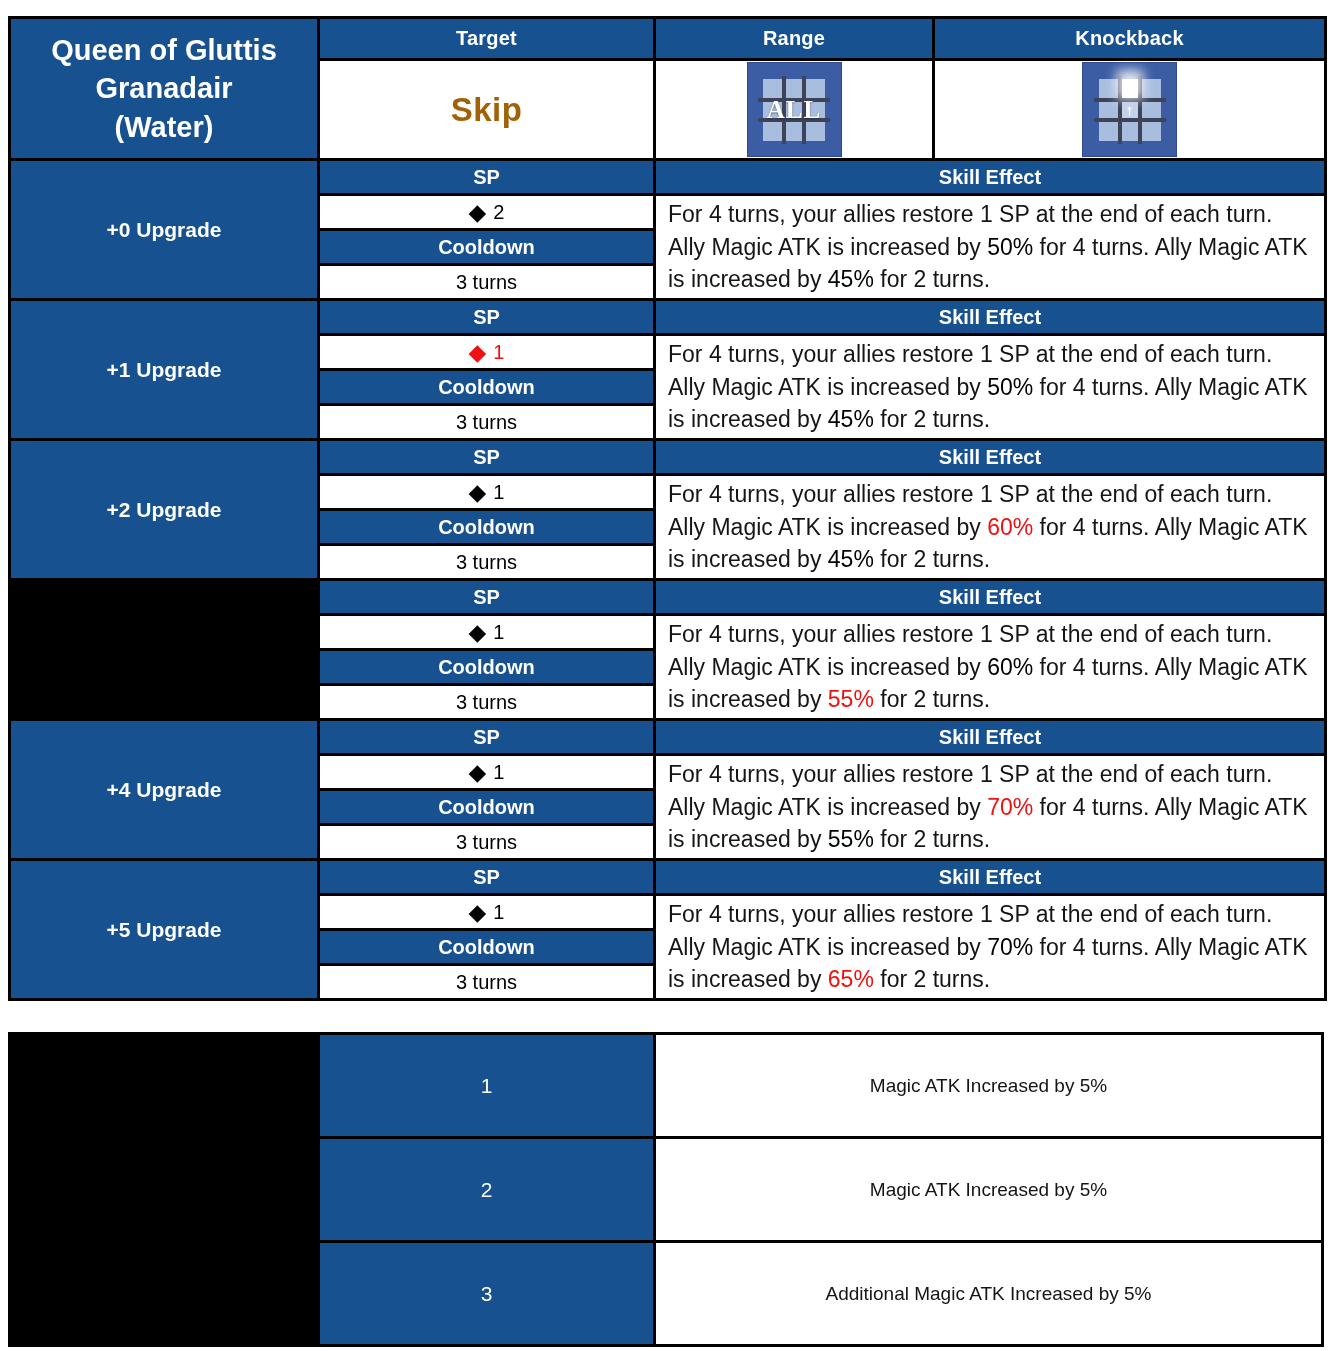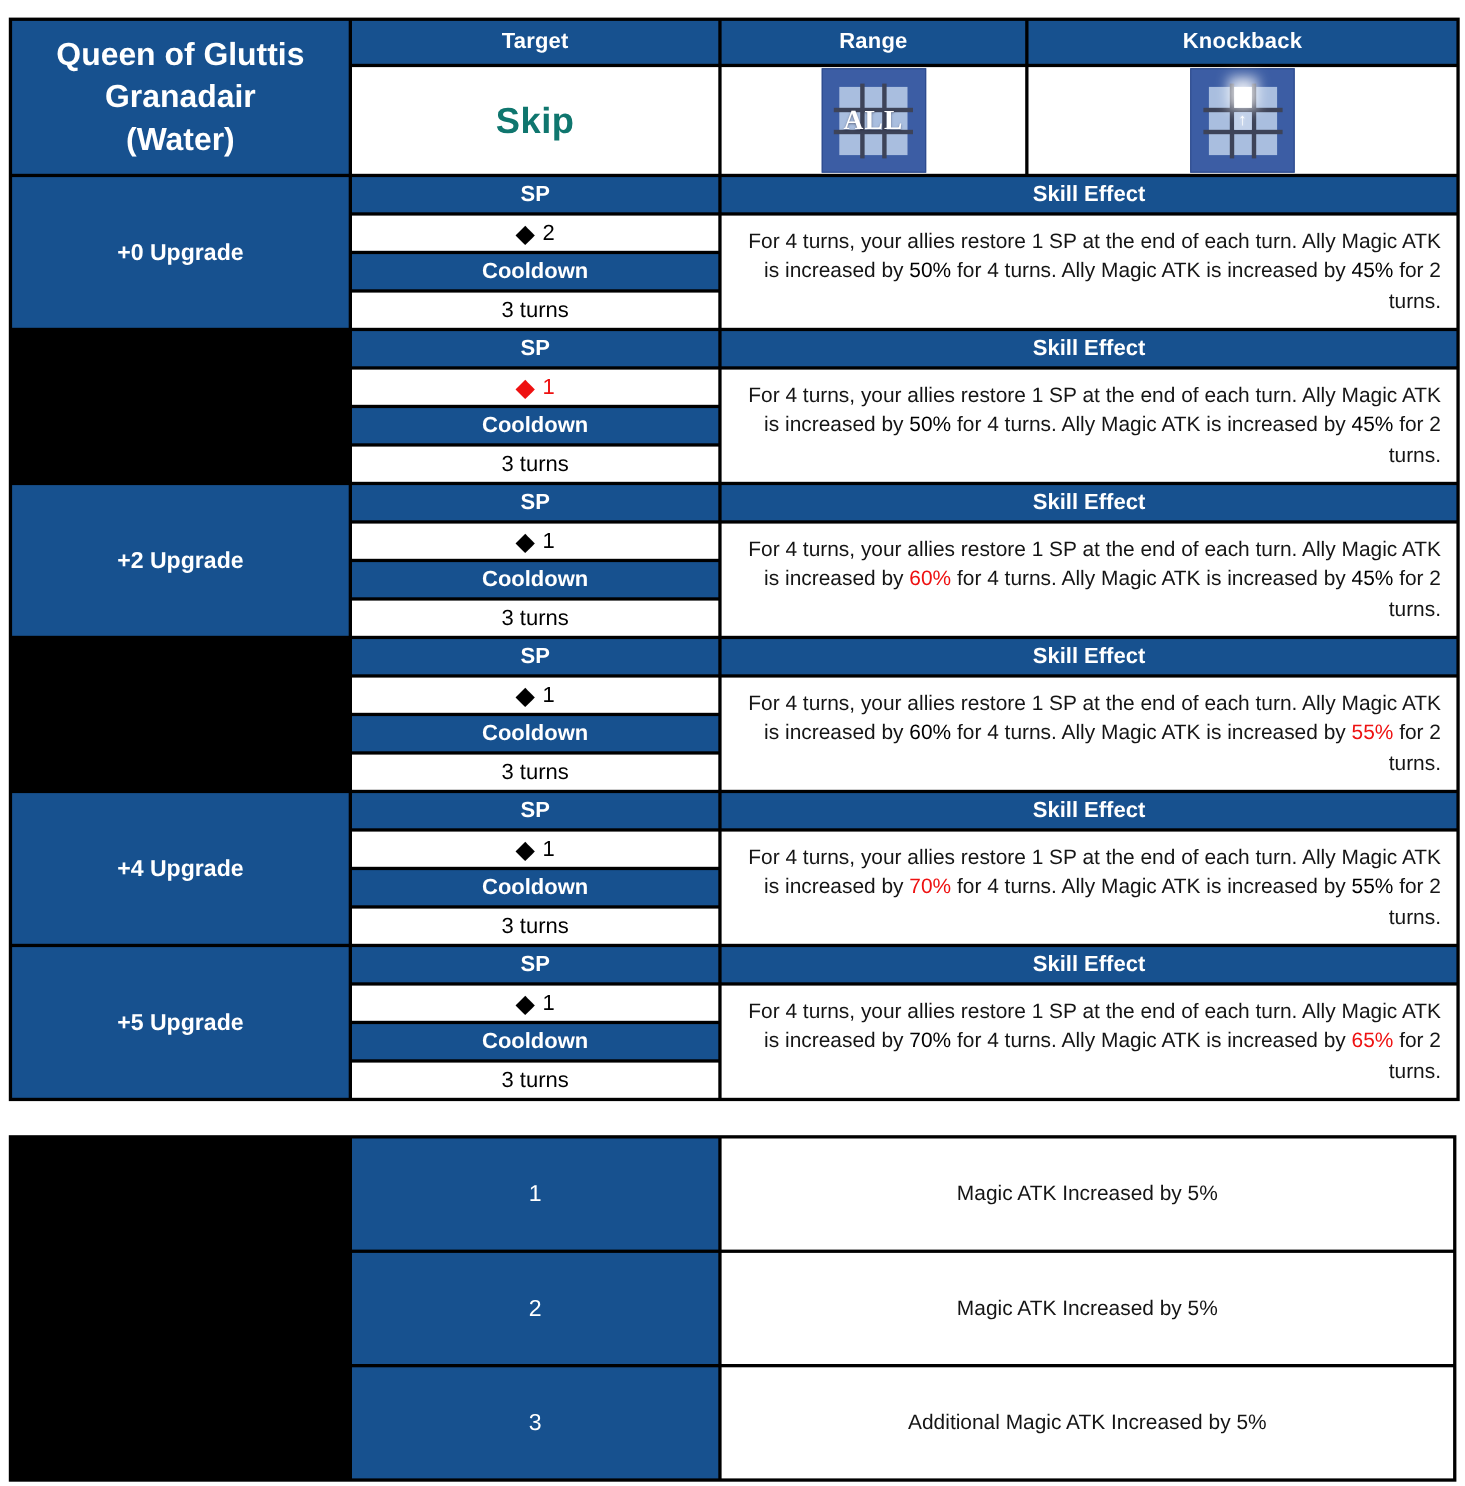--- a/index.html
+++ b/index.html
@@ -26,26 +26,26 @@
     width:1316px;
     grid-template-columns:306px 333px 665px;
     grid-template-rows:101px 101px 101px;
   }
   .cell { display:flex; align-items:center; justify-content:center; }
   .blue { background:#17518f; color:#ffffff; }
   .white { background:#ffffff; color:#111111; }
   .hdr  { font-weight:bold; font-size:20px; letter-spacing:.2px; }
   .subhdr { font-size:20px;font-weight:bold; }
   .title-cell { font-size:29px; font-weight:bold; text-align:center; line-height:1.32; }
-  .skip-cell { font-size:33px; font-weight:bold; color:#0f766e; letter-spacing:.5px; }
+  .skip-cell { font-size:33px; font-weight:bold; color:#a16207; letter-spacing:.5px; }
   .upg-label { font-size:21px; font-weight:bold; }
   .val { font-size:20px; color:#000; }
   .diamond { font-size:23px; margin-right:7px; line-height:1; }
   .effect-cell { align-items:center; justify-content:flex-start; }
-  .effect-text { font-size:19px; line-height:1.43; padding:2px 14px 2px 12px; color:#151515;text-align:right; }
+  .effect-text { font-size:23px; line-height:1.43; padding:2px 14px 2px 12px; color:#151515; }
   .potential-title { font-size:26px; font-weight:bold; }
   .potential-level { font-size:21px; }
   .potential-effect { font-size:19px; color:#151515; }
 
   
   .icon-outer {
     width:93px; height:93px; background:#3c5da4;
     border:1px solid #2c4a8c;
     display:flex; align-items:center; justify-content:center;
     position:relative;
@@ -135,20 +135,21 @@
       <span class="diamond" style="color: rgb(0, 0, 0);">◆</span>
       <span style="color: rgb(0, 0, 0);">2</span>
     </div>
   <div class="cell blue subhdr" style="grid-column:2;grid-row:5">Cooldown</div>
   <div class="cell white val" style="grid-column:2;grid-row:6">3 turns</div>
   <div class="cell blue subhdr" style="grid-column:3/5;grid-row:3">Skill Effect</div>
   <div class="cell white effect-cell" style="grid-column:3/5;grid-row:4/7">
     <div class="effect-text"><span>For 4 turns, your allies restore 1 SP at the end of each turn. Ally Magic ATK is increased by </span><span style="color: rgb(0, 0, 0);">50%</span><span> for 4 turns. Ally Magic ATK is increased by </span><span style="color: rgb(0, 0, 0);">45%</span><span> for 2 turns.</span></div>
   </div>
 
+  <div class="cell blue upg-label" style="grid-column:1;grid-row:7/11">+1 Upgrade</div>
   <div class="cell blue subhdr" style="grid-column:2;grid-row:7">SP</div>
   <div class="cell white val" style="grid-column:2;grid-row:8">
       <span class="diamond" style="color: rgb(238, 17, 17);">◆</span>
       <span style="color: rgb(238, 17, 17);">1</span>
     </div>
   <div class="cell blue subhdr" style="grid-column:2;grid-row:9">Cooldown</div>
   <div class="cell white val" style="grid-column:2;grid-row:10">3 turns</div>
   <div class="cell blue subhdr" style="grid-column:3/5;grid-row:7">Skill Effect</div>
   <div class="cell white effect-cell" style="grid-column:3/5;grid-row:8/11">
     <div class="effect-text"><span>For 4 turns, your allies restore 1 SP at the end of each turn. Ally Magic ATK is increased by </span><span style="color: rgb(0, 0, 0);">50%</span><span> for 4 turns. Ally Magic ATK is increased by </span><span style="color: rgb(0, 0, 0);">45%</span><span> for 2 turns.</span></div>

